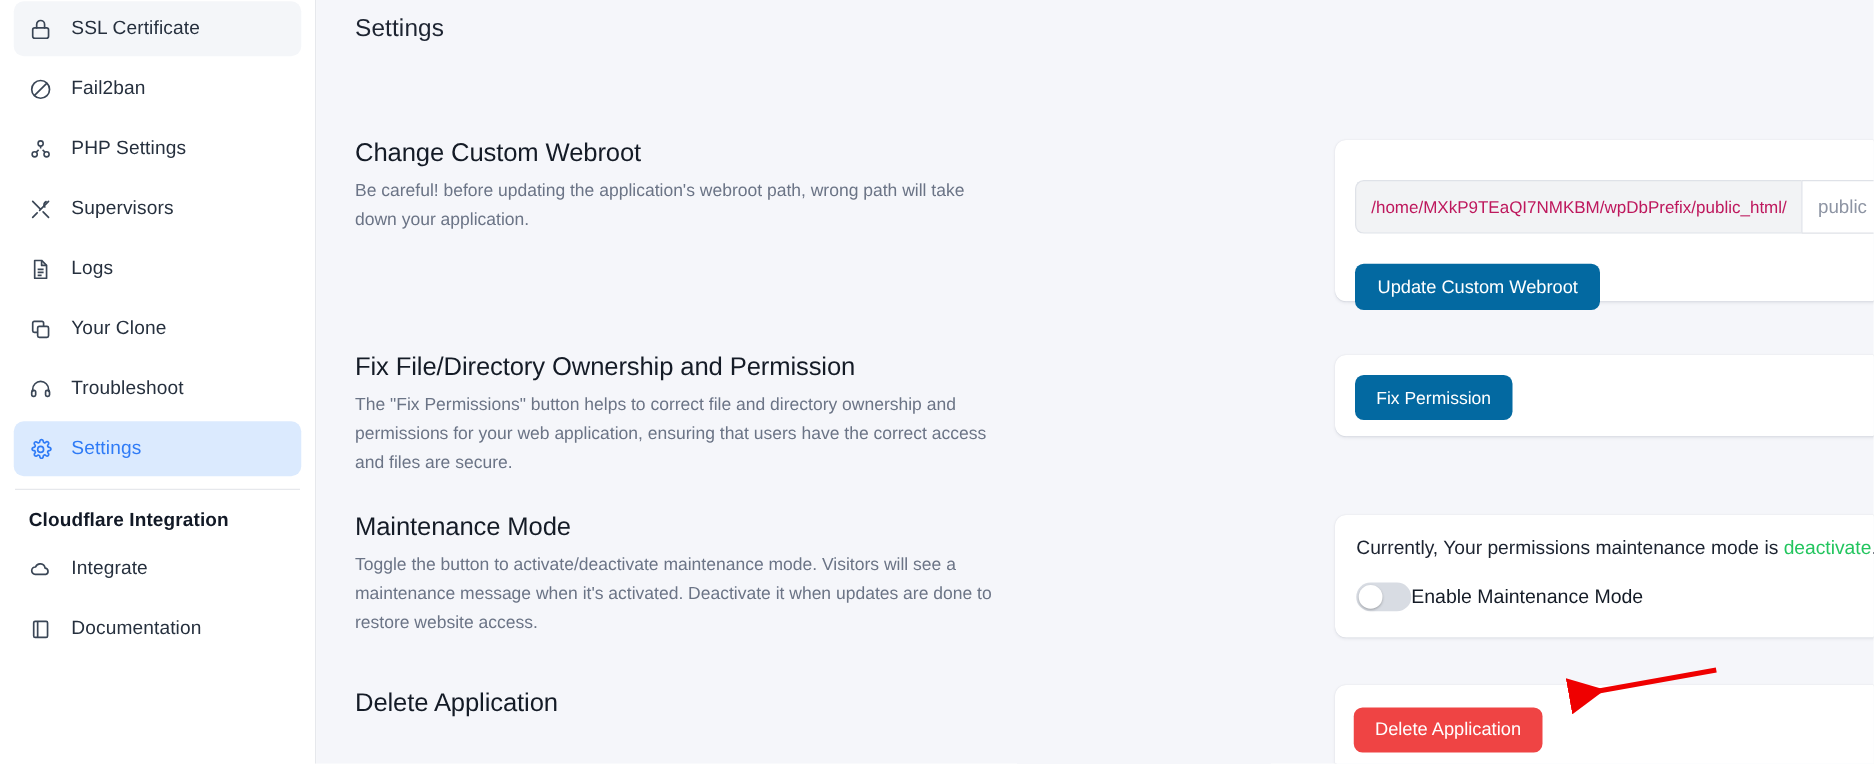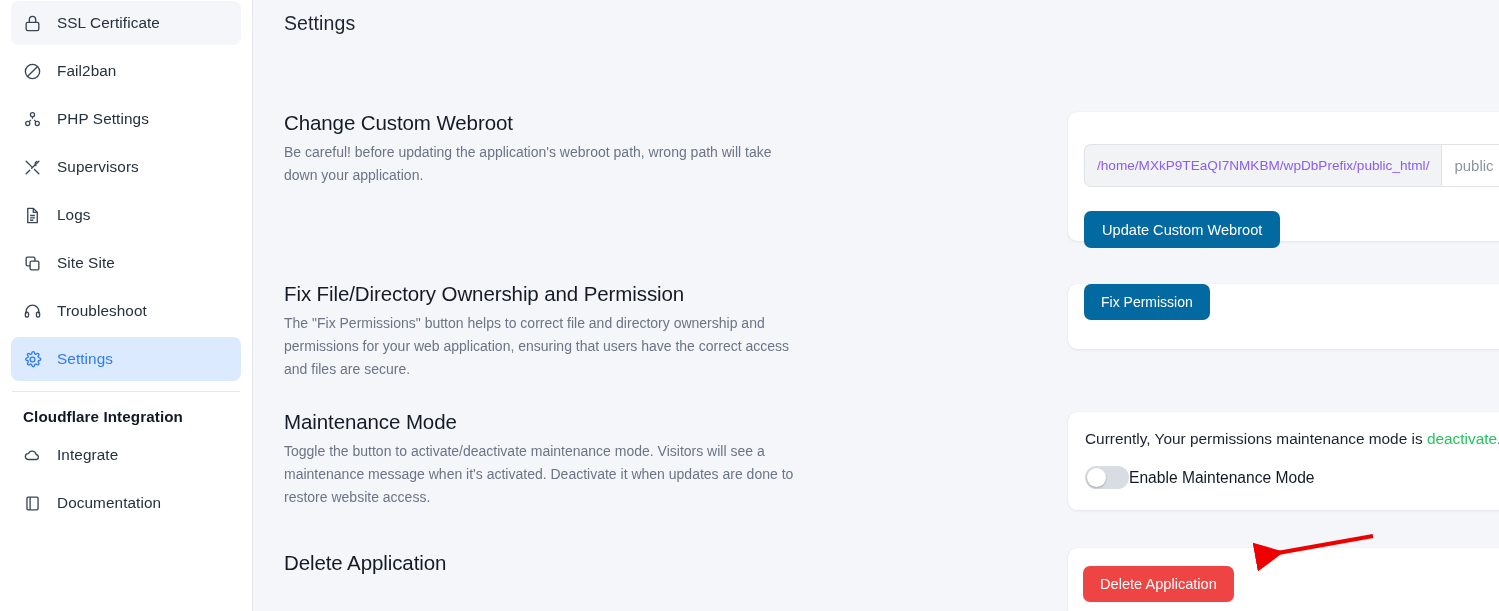--- a/index.html
+++ b/index.html
@@ -80,21 +80,21 @@
 
   
   .input-group { display: flex; position: absolute; left: 16px; top: 32px; right: 0; height: 43px; }
   .input-prefix {
     background: #f2f3f5;
     border: 1px solid #dfe2e8;
     border-right: none;
     border-radius: 7px 0 0 7px;
     display: flex; align-items: center;
     padding: 0 12px;
-    font-size: 13.6px; color: #8b5cf6;
+    font-size: 13.6px; color: #be185d;
     white-space: nowrap;
   }
   .input-box {
     flex: 1 1 auto;
     border: 1px solid #dfe2e8;
     border-radius: 0 7px 7px 0;
     background: #fff;
     display: flex; align-items: center;
     padding: 0 12px;
     font-size: 15px; color: #8d94a3;
@@ -107,21 +107,21 @@
     font-family: "Liberation Sans", sans-serif;
   }
   .btn-blue { background: #0369a1; }
   .btn-red  { background: #ef4444; }
 
   #btn-update {
     position: absolute; left: 16px; top: 99px;
     height: 37px; padding: 0 18px; font-size: 14.6px;
   }
   #btn-fixperm {
-    position: absolute; left: 16px; top: 0;
+    position: absolute; left: 16px; top: 16px;
     height: 36px; padding: 0 17px; font-size: 14px;
   }
   #btn-delete {
     position: absolute; left: 15px; top: 18px;
     height: 36px; padding: 0 17px; font-size: 14.6px;
   }
 
   .maint-status {
     position: absolute; left: 17px; top: 18px;
     font-size: 15.4px; color: #1c2330; white-space: nowrap;
@@ -209,21 +209,21 @@
       <span class="nav-label">Logs</span>
     </div>
 
     <div class="nav-item">
       <span class="nav-ico">
         <svg viewBox="0 0 24 24" fill="none" stroke="currentColor" stroke-width="1.7" stroke-linejoin="round">
           <rect x="9" y="9" width="11" height="11" rx="1.6"></rect>
             <path d="M15 9V5.6A1.6 1.6 0 0 0 13.4 4H5.6A1.6 1.6 0 0 0 4 5.6v7.8A1.6 1.6 0 0 0 5.6 15H9"></path>
         </svg>
       </span>
-      <span class="nav-label">Site Site</span>
+      <span class="nav-label">Your Clone</span>
     </div>
 
     <div class="nav-item">
       <span class="nav-ico">
         <svg viewBox="0 0 24 24" fill="none" stroke="currentColor" stroke-width="1.7" stroke-linecap="round" stroke-linejoin="round">
           <path d="M4 14v-2a8 8 0 0 1 16 0v2"></path>
             <rect x="3" y="13" width="4" height="6" rx="1.6"></rect>
             <rect x="17" y="13" width="4" height="6" rx="1.6"></rect>
         </svg>
       </span>

